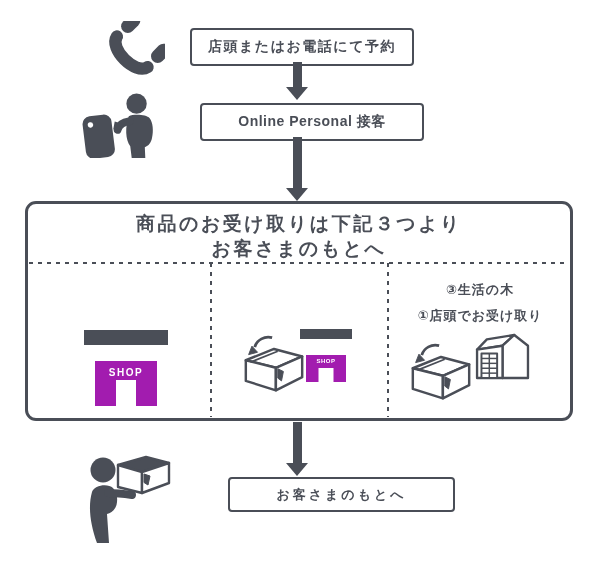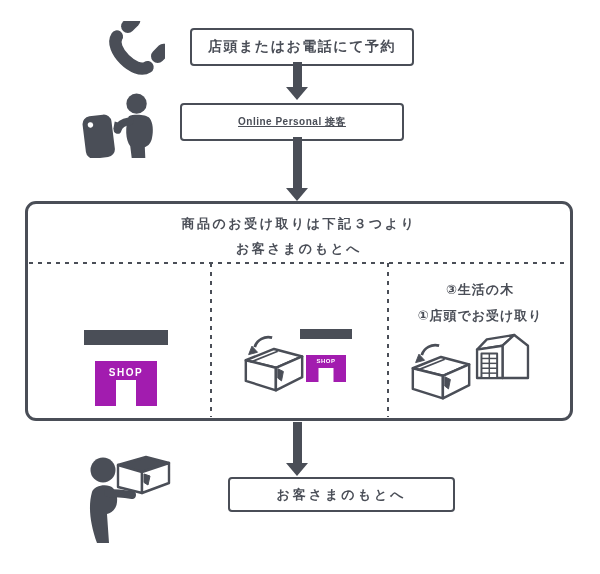--- a/index.html
+++ b/index.html
@@ -13,21 +13,21 @@
     position:absolute;border:2px solid #4a4e57;border-radius:4px;background:#fff;
     display:flex;align-items:center;justify-content:center;
     font-size:14px;letter-spacing:1.5px;font-weight:bold;color:#4a4e57;white-space:nowrap;
   }
   .bigbox{
     position:absolute;left:25px;top:201px;width:542px;height:214px;
     border:3px solid #4a4e57;border-radius:11px;background:#fff;
   }
   .bigbox-header{
     position:absolute;left:25px;top:211px;width:548px;text-align:center;
-    font-size:13px;letter-spacing:2.5px;font-weight:bold;line-height:25px;color:#4a4e57;
+    font-size:19px;letter-spacing:2.5px;font-weight:bold;line-height:25px;color:#4a4e57;
   }
   .dash-h{
     position:absolute;height:2px;
     background:repeating-linear-gradient(90deg,#4a4e57 0 4px,transparent 4px 9px);
   }
   .dash-v{
     position:absolute;width:2px;
     background:repeating-linear-gradient(180deg,#4a4e57 0 4px,transparent 4px 9px);
   }
   .col-label{
@@ -89,21 +89,21 @@
           <circle cx="9" cy="33" r="2.8" fill="#ffffff"></circle>
         </g>
         <circle cx="55" cy="12" r="10.5"></circle>
         <path d="M47 25 C 52 22.5, 65 23, 68.5 27 C 72 31.5, 72.5 40, 71 47 C 70 52.5, 67.5 55.5, 63.5 57 L 64 68 L 50 68 L 48.5 56 C 43.5 49, 43 36, 47 25 Z"></path>
         <path d="M48 30 C 41 31, 36.5 34.5, 35.5 39" stroke="#4a4e57" stroke-width="8" stroke-linecap="round" fill="none"></path>
         <path d="M37 41 l-6 -2.5 l1.5 -8 l5 1.5 Z"></path>
       </g>
     </svg>
   </div>
 
-  <div class="flowbox" style="left:180px;top:103px;width:220px;height:34px;font-size:10px;letter-spacing:0.5px;text-decoration:underline;">
+  <div class="flowbox" style="left:200px;top:103px;width:220px;height:34px;font-size:14px;letter-spacing:0.5px;">
     <span>Online Personal 接客</span>
   </div>
 
   <div class="arrow" style="left:286px;top:137px;">
     <div class="shaft" style="height:51px;"></div>
       <div class="head"></div>
   </div>
 
   <div class="bigbox"></div>
   <div class="bigbox-header">

